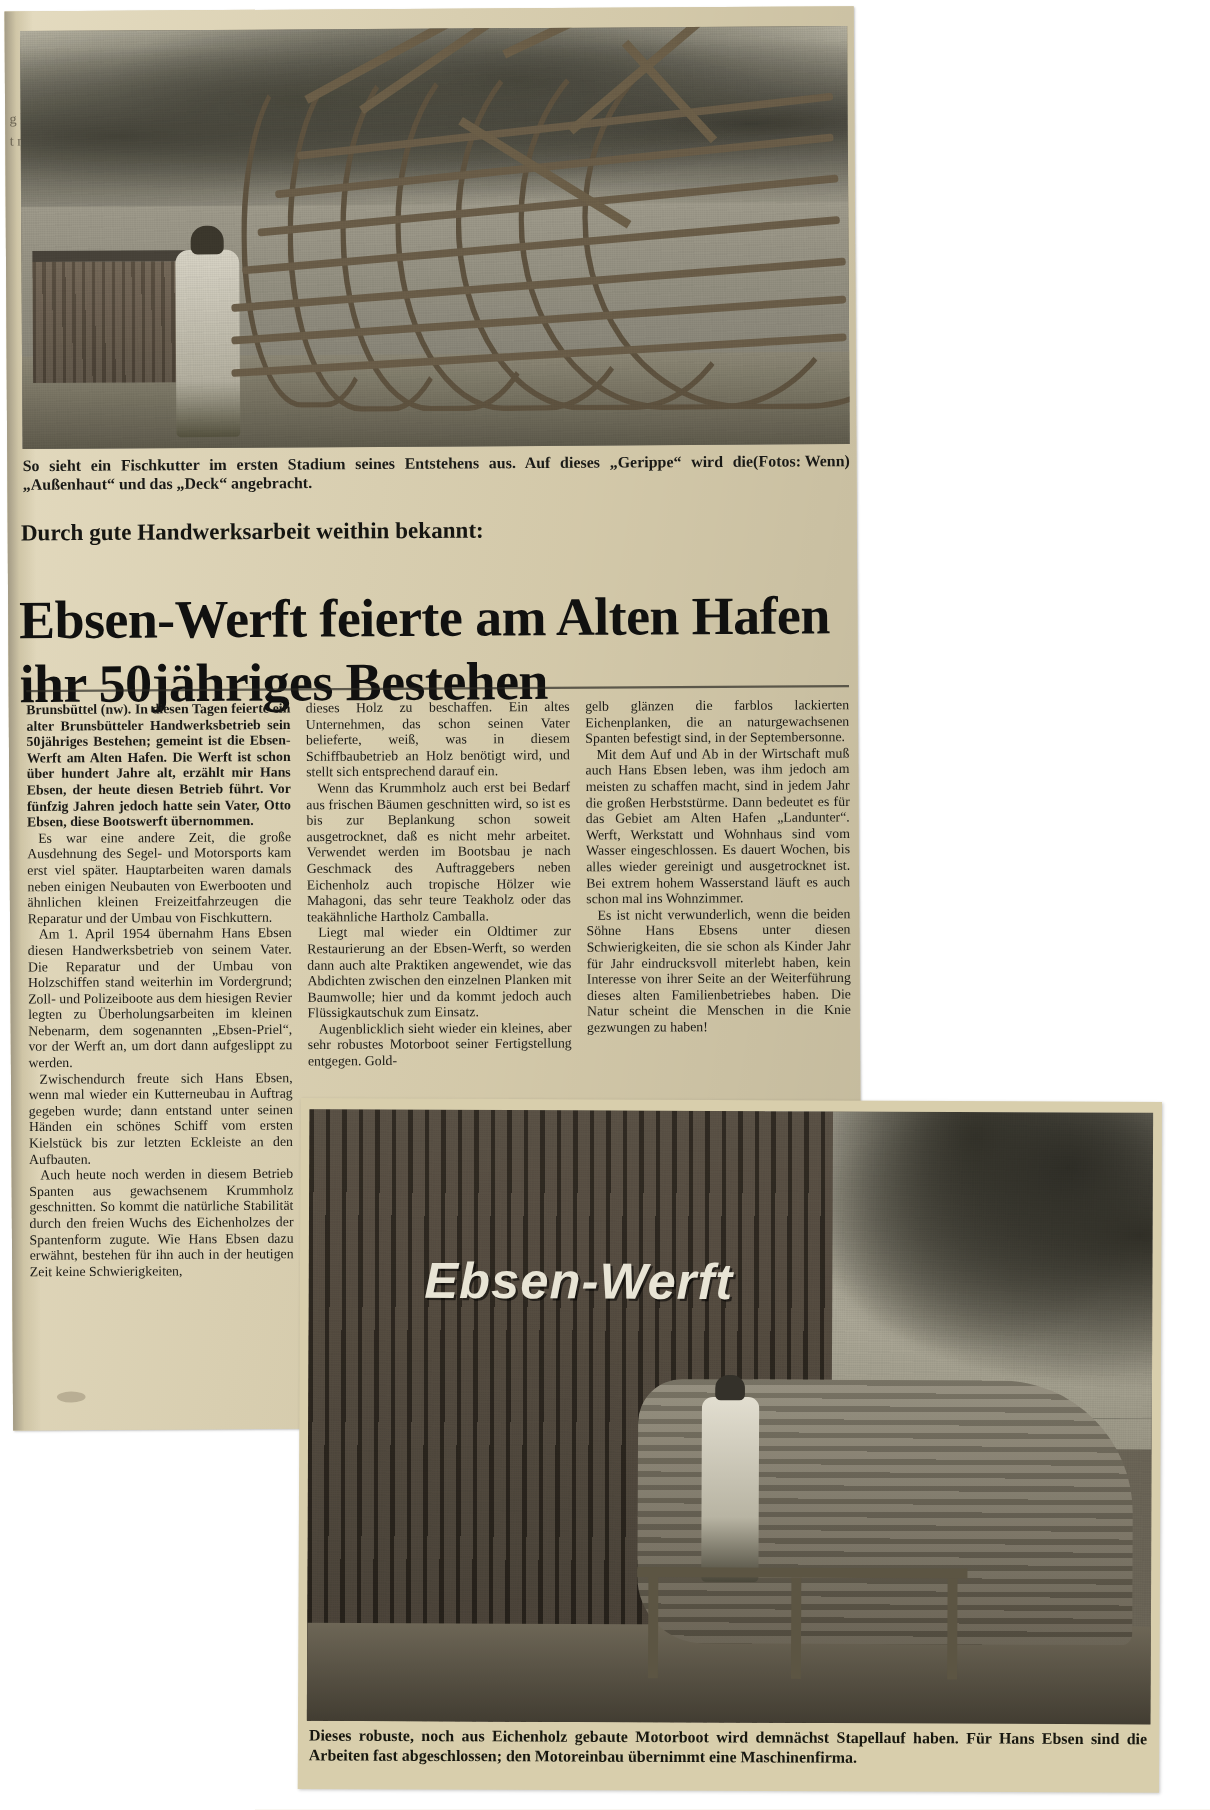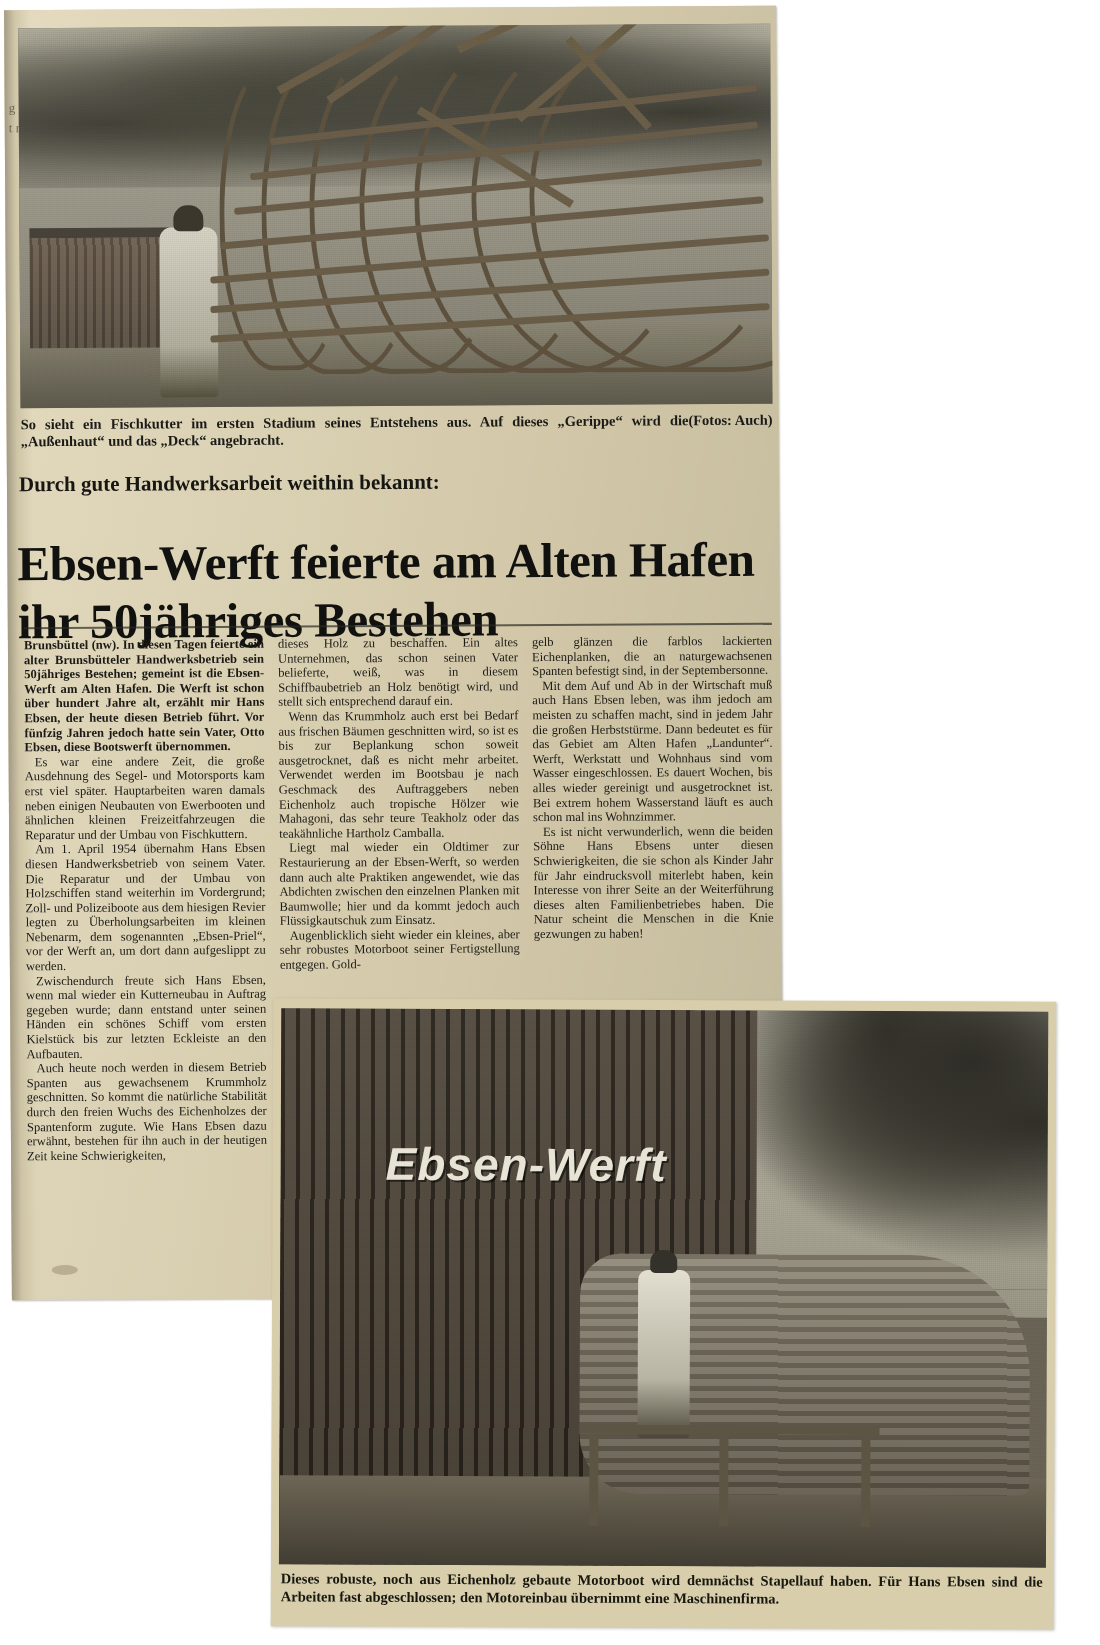--- a/index.html
+++ b/index.html
@@ -368,21 +368,21 @@
         <span style="left:150px; top:80px; width:180px; transform:rotate(32deg);"></span>
         <span style="left:190px; top:20px; width:190px; transform:rotate(-25deg);"></span>
         <span style="left:250px; top:90px; width:170px; transform:rotate(-40deg);"></span>
         <span style="left:300px; top:10px; width:120px; transform:rotate(48deg);"></span>
       </div>
 
       <div class="photo-grain"></div>
     </div>
 
     <div class="caption1">
-      <span class="credit">(Fotos: Auch)</span>
+      <span class="credit">(Fotos: Wenn)</span>
       <span>So sieht ein Fischkutter im ersten Stadium seines Entstehens aus. Auf dieses „Gerippe“ wird die „Außenhaut“ und das „Deck“ angebracht.</span>
     </div>
 
     <div class="kicker">Durch gute Handwerksarbeit weithin bekannt:</div>
     <h1 class="headline">Ebsen-Werft feierte am Alten Hafen ihr 50jähriges Bestehen</h1>
     <div class="rule"></div>
 
     <div class="cols">
 
       <div class="col">

